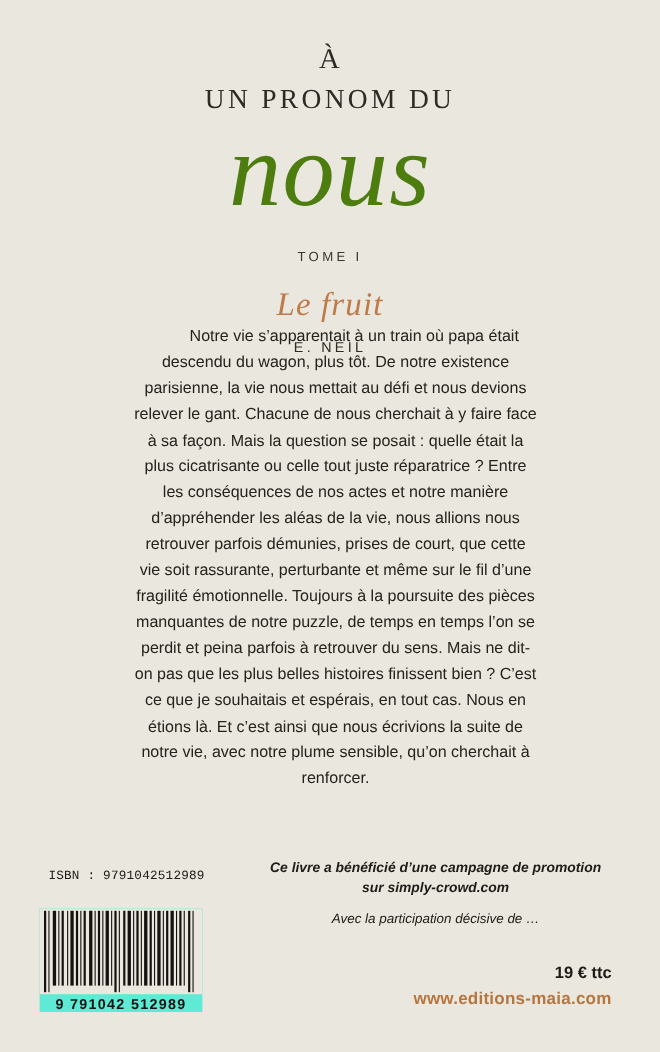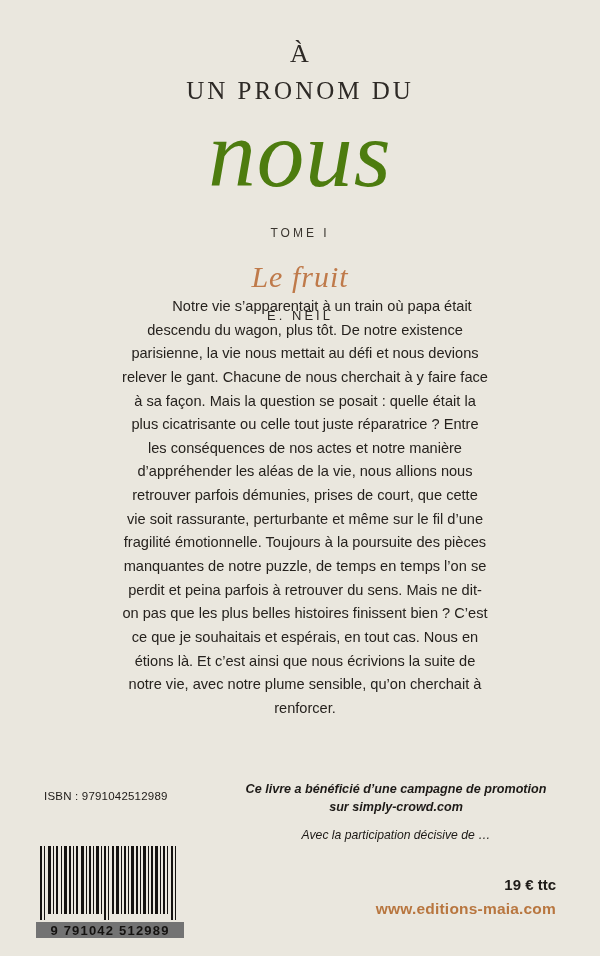--- a/index.html
+++ b/index.html
@@ -104,31 +104,31 @@
   .bio p {
     margin: 0;
     text-indent: 34px;
   }
 
   
   .isbn-text {
     position: absolute;
     left: 44px;
     top: 790px;
-    font-family: Liberation Sans, sans-serif;
+    font-family: Liberation Mono, monospace;
     font-size: 11.5px;
     color: #1d1a17;
     letter-spacing: 0.2px;
   }
   .barcode-wrap {
     position: absolute;
     left: 36px;
-    top: 844px;
+    top: 826px;
     width: 148px;
-    background: #737373;
+    background: #5eead4;
   }
   .barcode {
     width: 148px;
     height: 78px;
     display: block;
   }
   .barcode-num {
     font-family: "Liberation Sans", sans-serif;
     font-size: 13px;
     letter-spacing: 1.2px;

